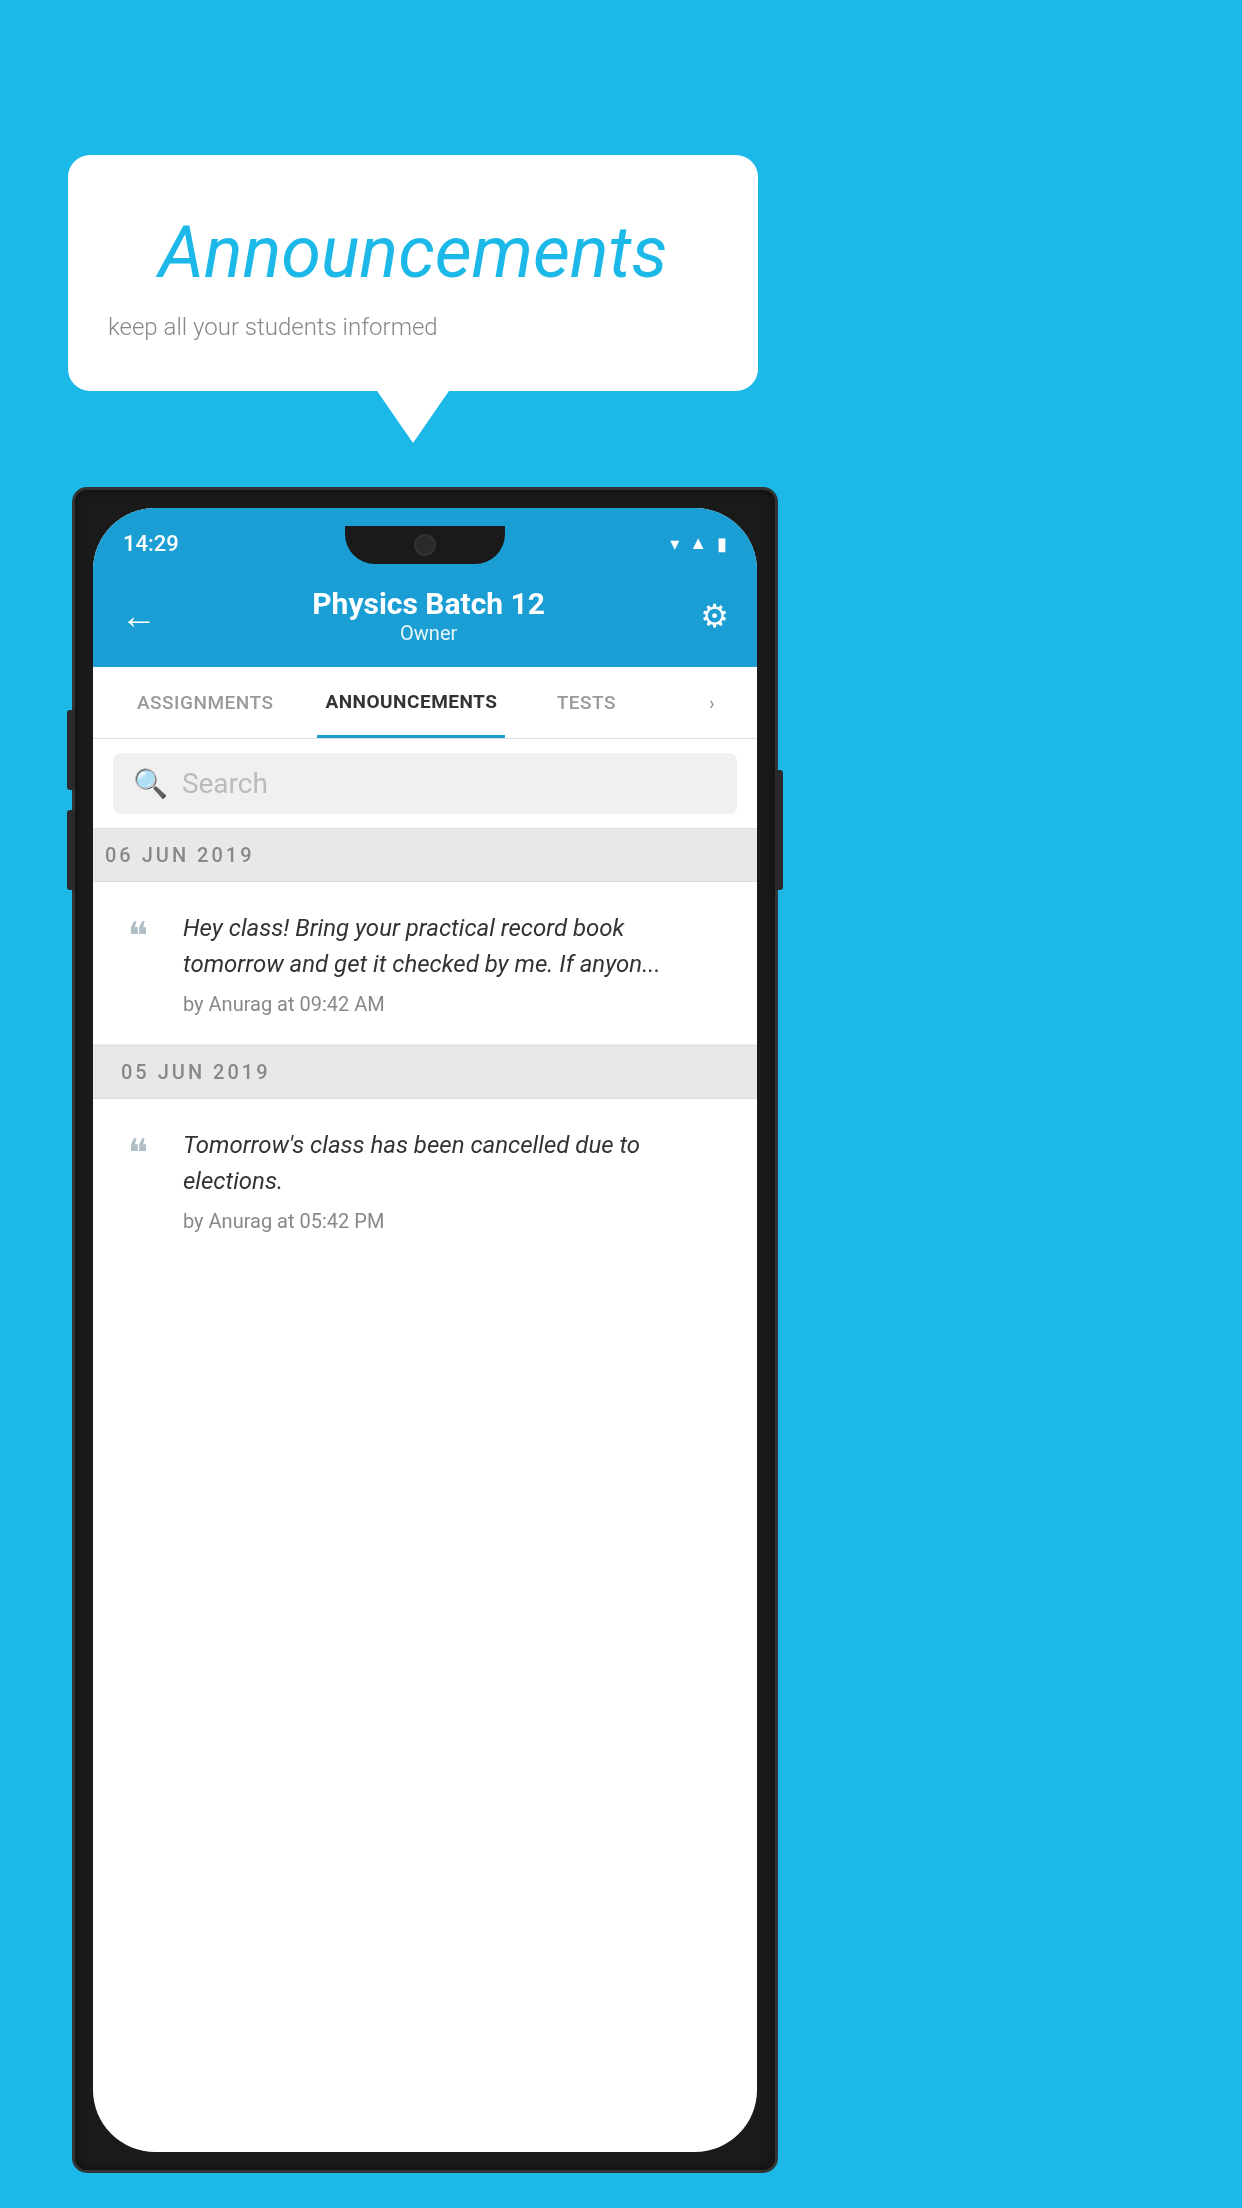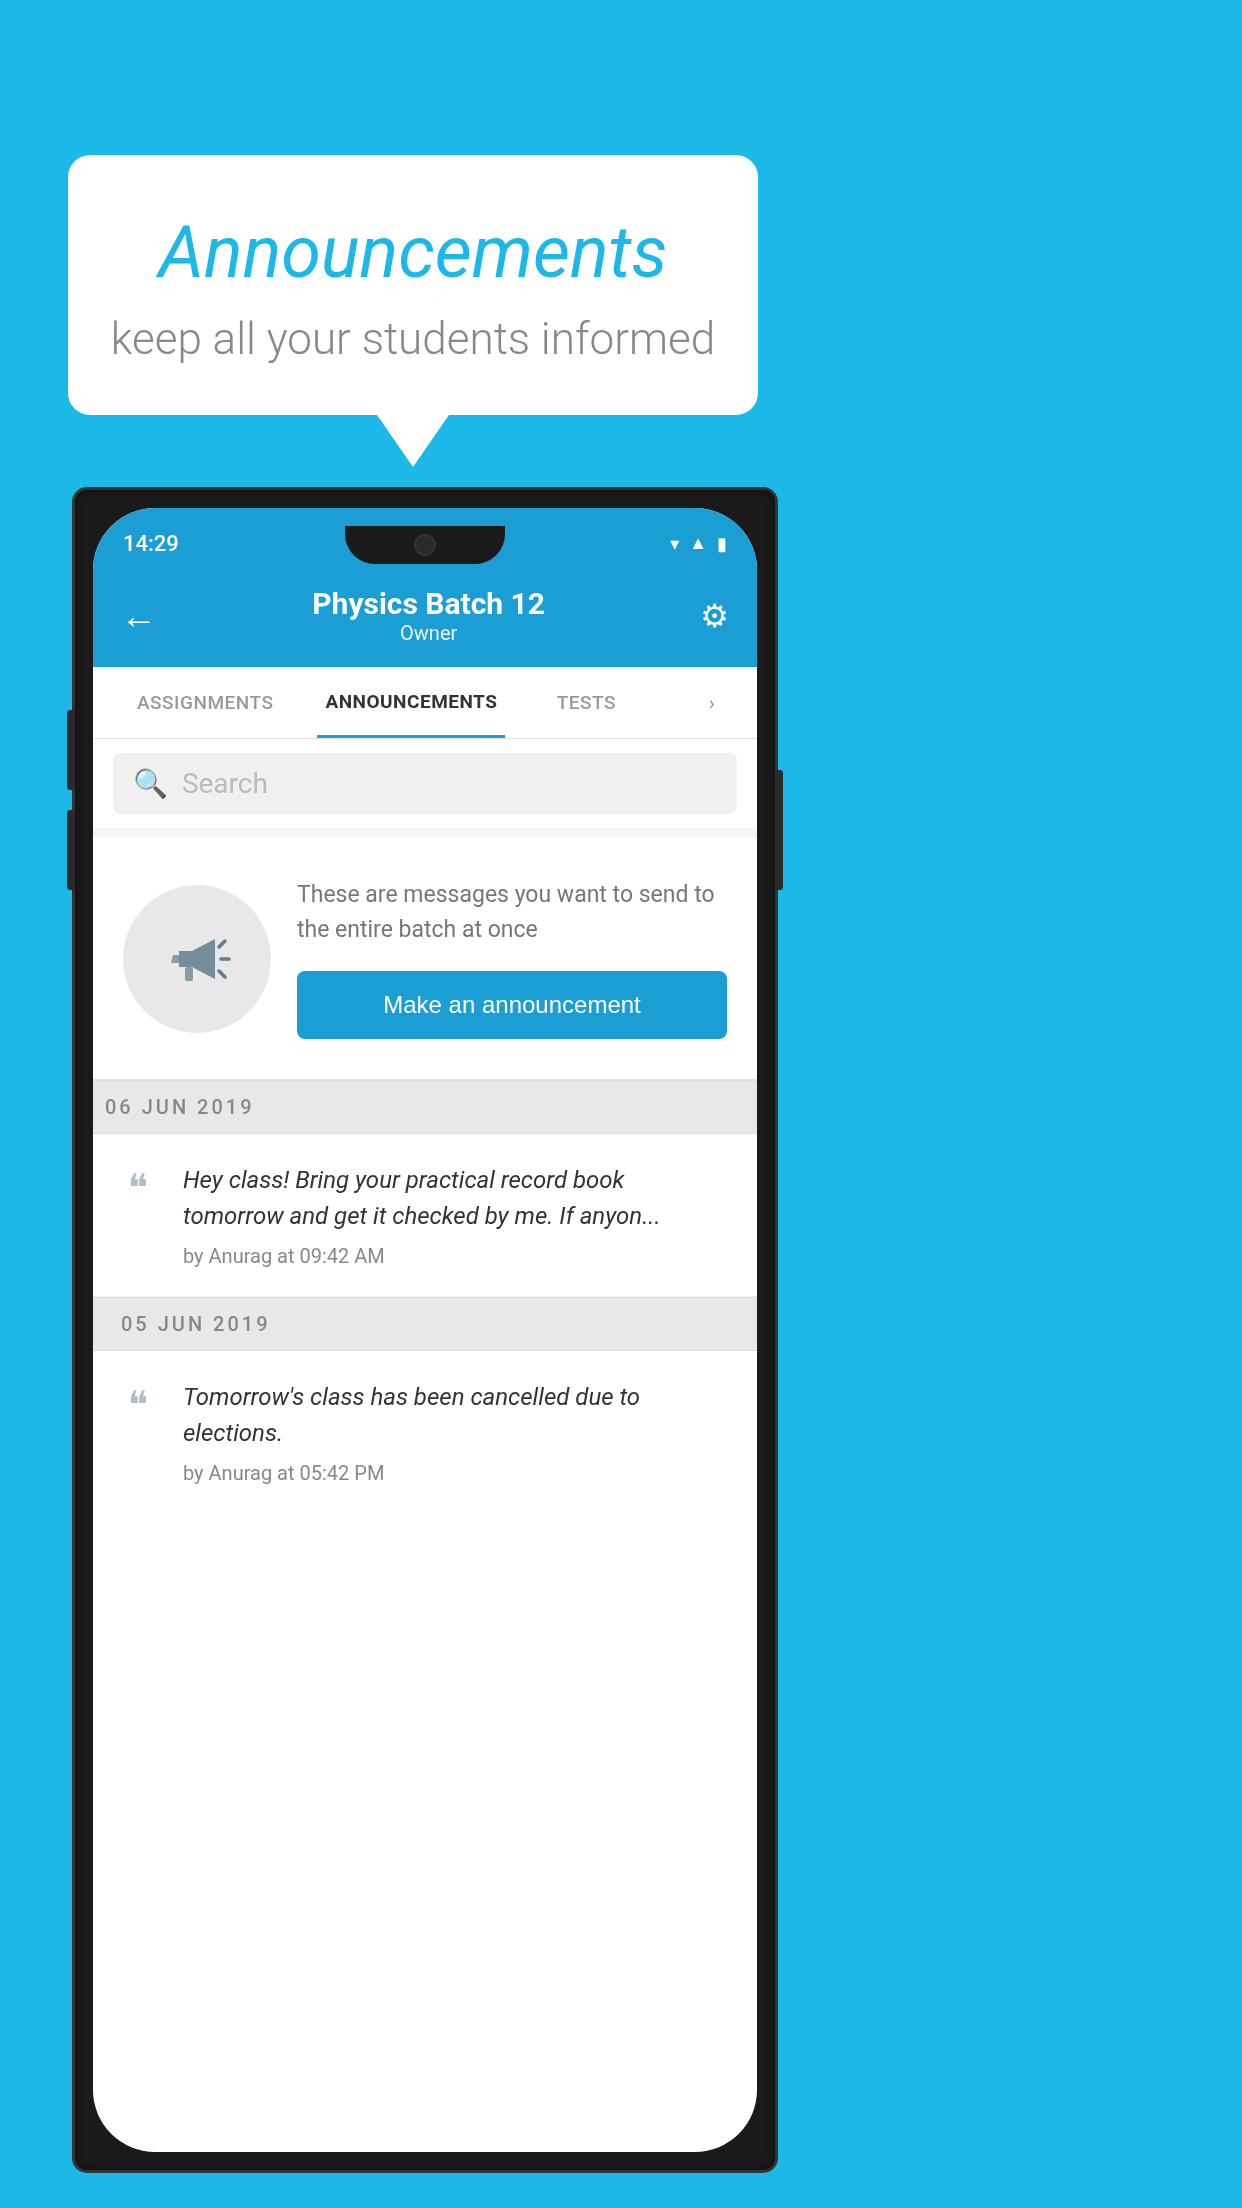--- a/index.html
+++ b/index.html
@@ -43,23 +43,23 @@
     .bubble-title {
       font-size: 72px;
       font-weight: 400;
       color: #1BB8E8;
       text-align: center;
       margin-bottom: 18px;
       font-style: italic;
     }
 
     .bubble-subtitle {
-      font-size: 44px;
+      font-size: 24px;
       color: #888;
-      text-align: center;
+      text-align: left;
       font-weight: 300;
     }
 
     
     .phone-frame {
       position: absolute;
       top: 490px;
       left: 75px;
       width: 700px;
       height: 1680px;
@@ -444,36 +444,20 @@
 
       <div class="screen-content">
 
         <div class="search-bar-container">
           <div class="search-bar">
             <span class="search-icon-char">🔍</span>
             <span class="search-text">Search</span>
           </div>
         </div>
 
-        <div class="intro-card">
-          <div class="megaphone-circle">
-            <svg class="megaphone-icon-svg" viewBox="0 0 80 80" fill="none" xmlns="http://www.w3.org/2000/svg">
-              <path d="M58 20 L35 32 L22 32 L22 48 L35 48 L58 60 Z" fill="#607d8b" opacity="0.85"></path>
-              <path d="M22 36 L16 36 L14 44 L22 44 Z" fill="#607d8b" opacity="0.7"></path>
-              <line x1="62" y1="28" x2="68" y2="22" stroke="#607d8b" stroke-width="3.5" stroke-linecap="round"></line>
-              <line x1="64" y1="40" x2="72" y2="40" stroke="#607d8b" stroke-width="3.5" stroke-linecap="round"></line>
-              <line x1="62" y1="52" x2="68" y2="58" stroke="#607d8b" stroke-width="3.5" stroke-linecap="round"></line>
-              <rect x="28" y="48" width="8" height="14" rx="2" fill="#607d8b" opacity="0.7"></rect>
-            </svg>
-          </div>
-          <div class="intro-text-area">
-            <div class="intro-description">These are messages you want to send to the entire batch at once</div>
-            <button class="make-announcement-btn">Make an announcement</button>
-          </div>
-        </div>
 
         <div class="date-separator">
           <span>06  JUN  2019</span>
         </div>
 
         <div class="announcement-item">
           <div class="quote-icon">❝</div>
           <div class="announcement-content">
             <div class="announcement-text">Hey class! Bring your practical record book tomorrow and get it checked by me. If anyon...</div>
             <div class="announcement-meta">by Anurag at 09:42 AM</div>

